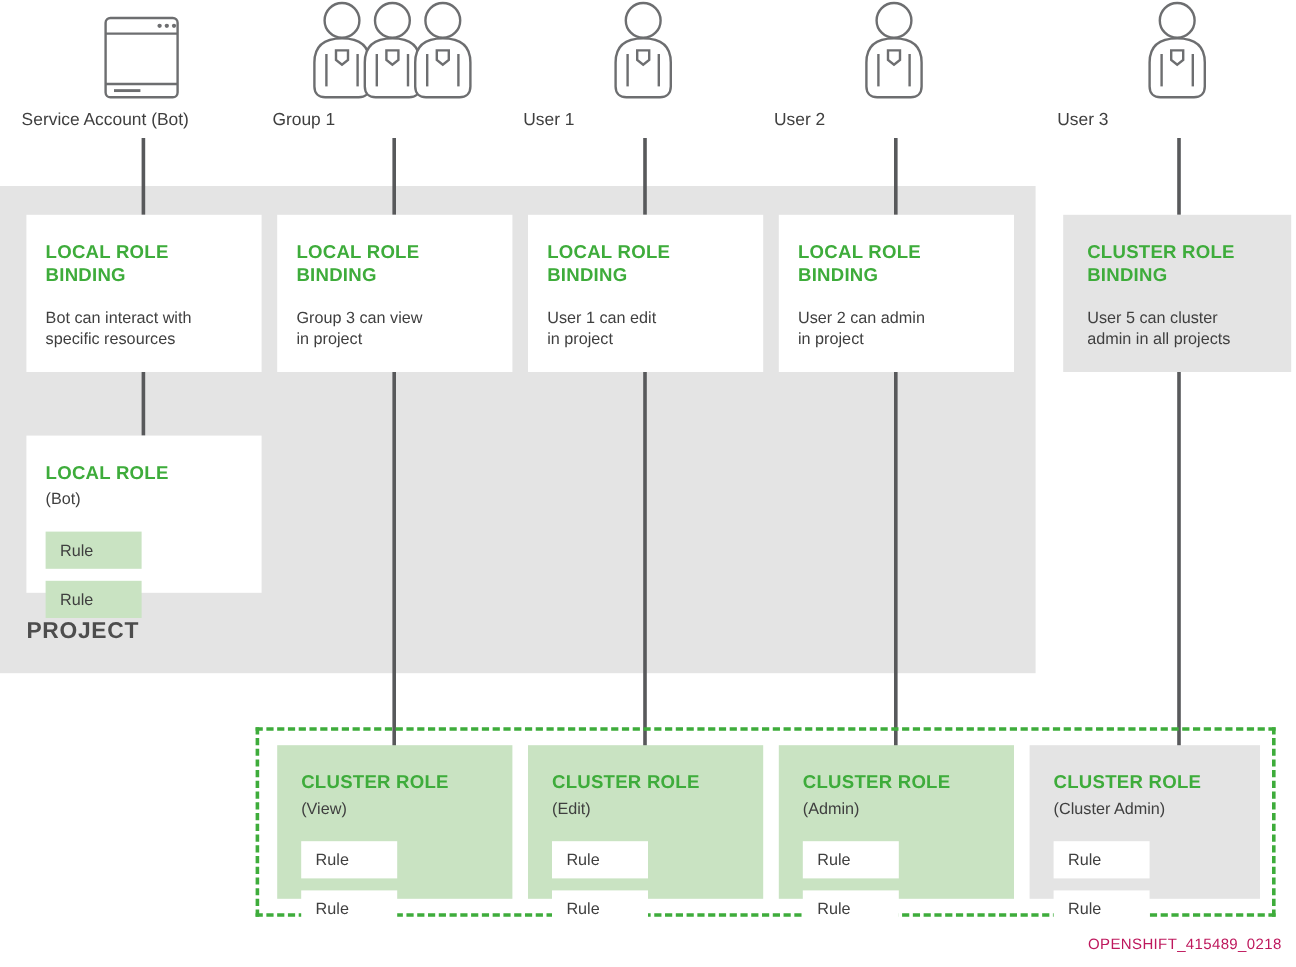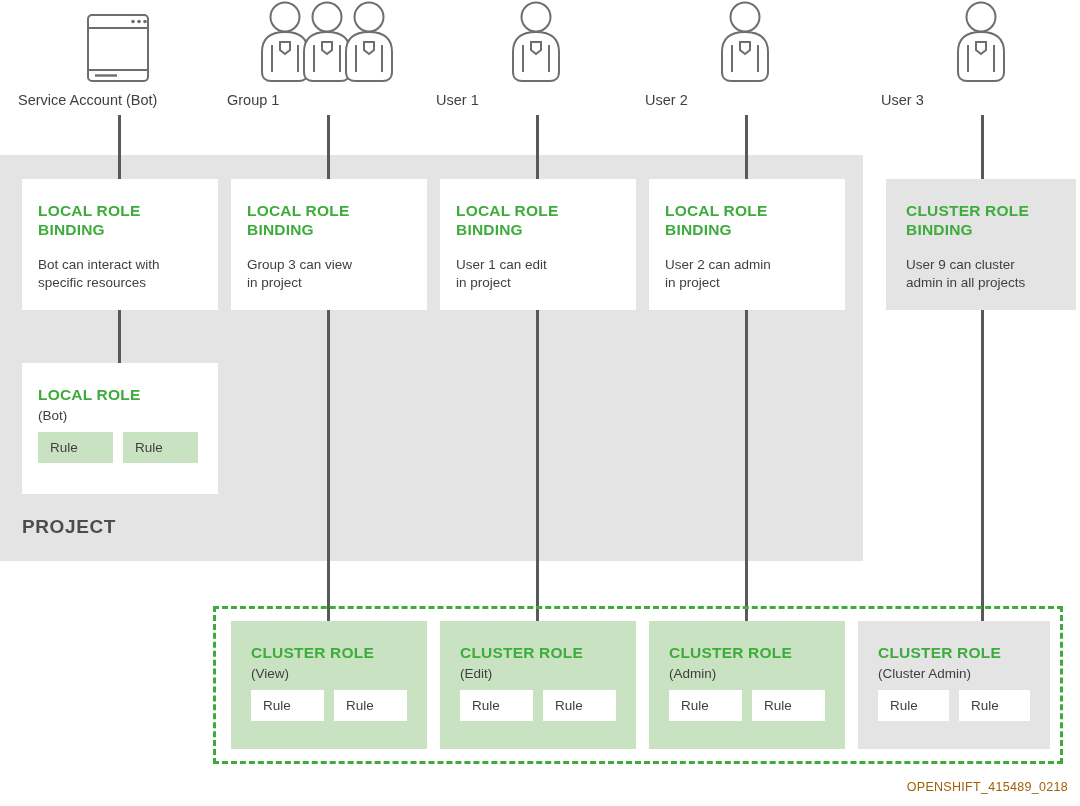--- a/index.html
+++ b/index.html
@@ -102,21 +102,22 @@
     font-size: 13.5px;
     line-height: 17.5px;
     margin-top: 17px;
     white-space: pre-line;
   }
 
   
   .rules {
     display: flex;
     gap: 10px;
-    margin-top: 8px;
+    margin-top: 19px;
+    flex-direction: column;
   }
   .rule {
     box-sizing: border-box;
     width: 80px;
     height: 31px;
     display: flex;
     align-items: center;
     padding-left: 12px;
     font-size: 13.5px;
     color: #3f3f3f;
@@ -134,21 +135,21 @@
     box-sizing: border-box;
     border: 3px dashed #3eac3b;
   }
 
   
   .watermark {
     position: absolute;
     right: 12px;
     top: 780px;
     font-size: 12.5px;
-    color: #a16207;
+    color: #be185d;
     letter-spacing: 0.3px;
   }
 
   svg { display: block; overflow: visible; }
 </style>
 </head>
 <body>
 
 <div id="canvas">
 
@@ -270,21 +271,21 @@
   <div class="card white" style="left:649px; top:179px; width:196px; height:131px;">
     <div class="card-title">LOCAL ROLE
 BINDING</div>
     <div class="card-desc">User 2 can admin
 in project</div>
   </div>
 
   <div class="card gray" style="left:886px; top:179px; width:190px; height:131px;">
     <div class="card-title">CLUSTER ROLE
 BINDING</div>
-    <div class="card-desc">User 9 can cluster
+    <div class="card-desc">User 5 can cluster
 admin in all projects</div>
   </div>
 
   <div class="card white" style="left:22px; top:363px; width:196px; height:131px;">
     <div class="card-title">LOCAL ROLE</div>
     <div class="card-sub">(Bot)</div>
     <div class="rules">
       <div class="rule greenfill">Rule</div>
       <div class="rule greenfill">Rule</div>
     </div>

